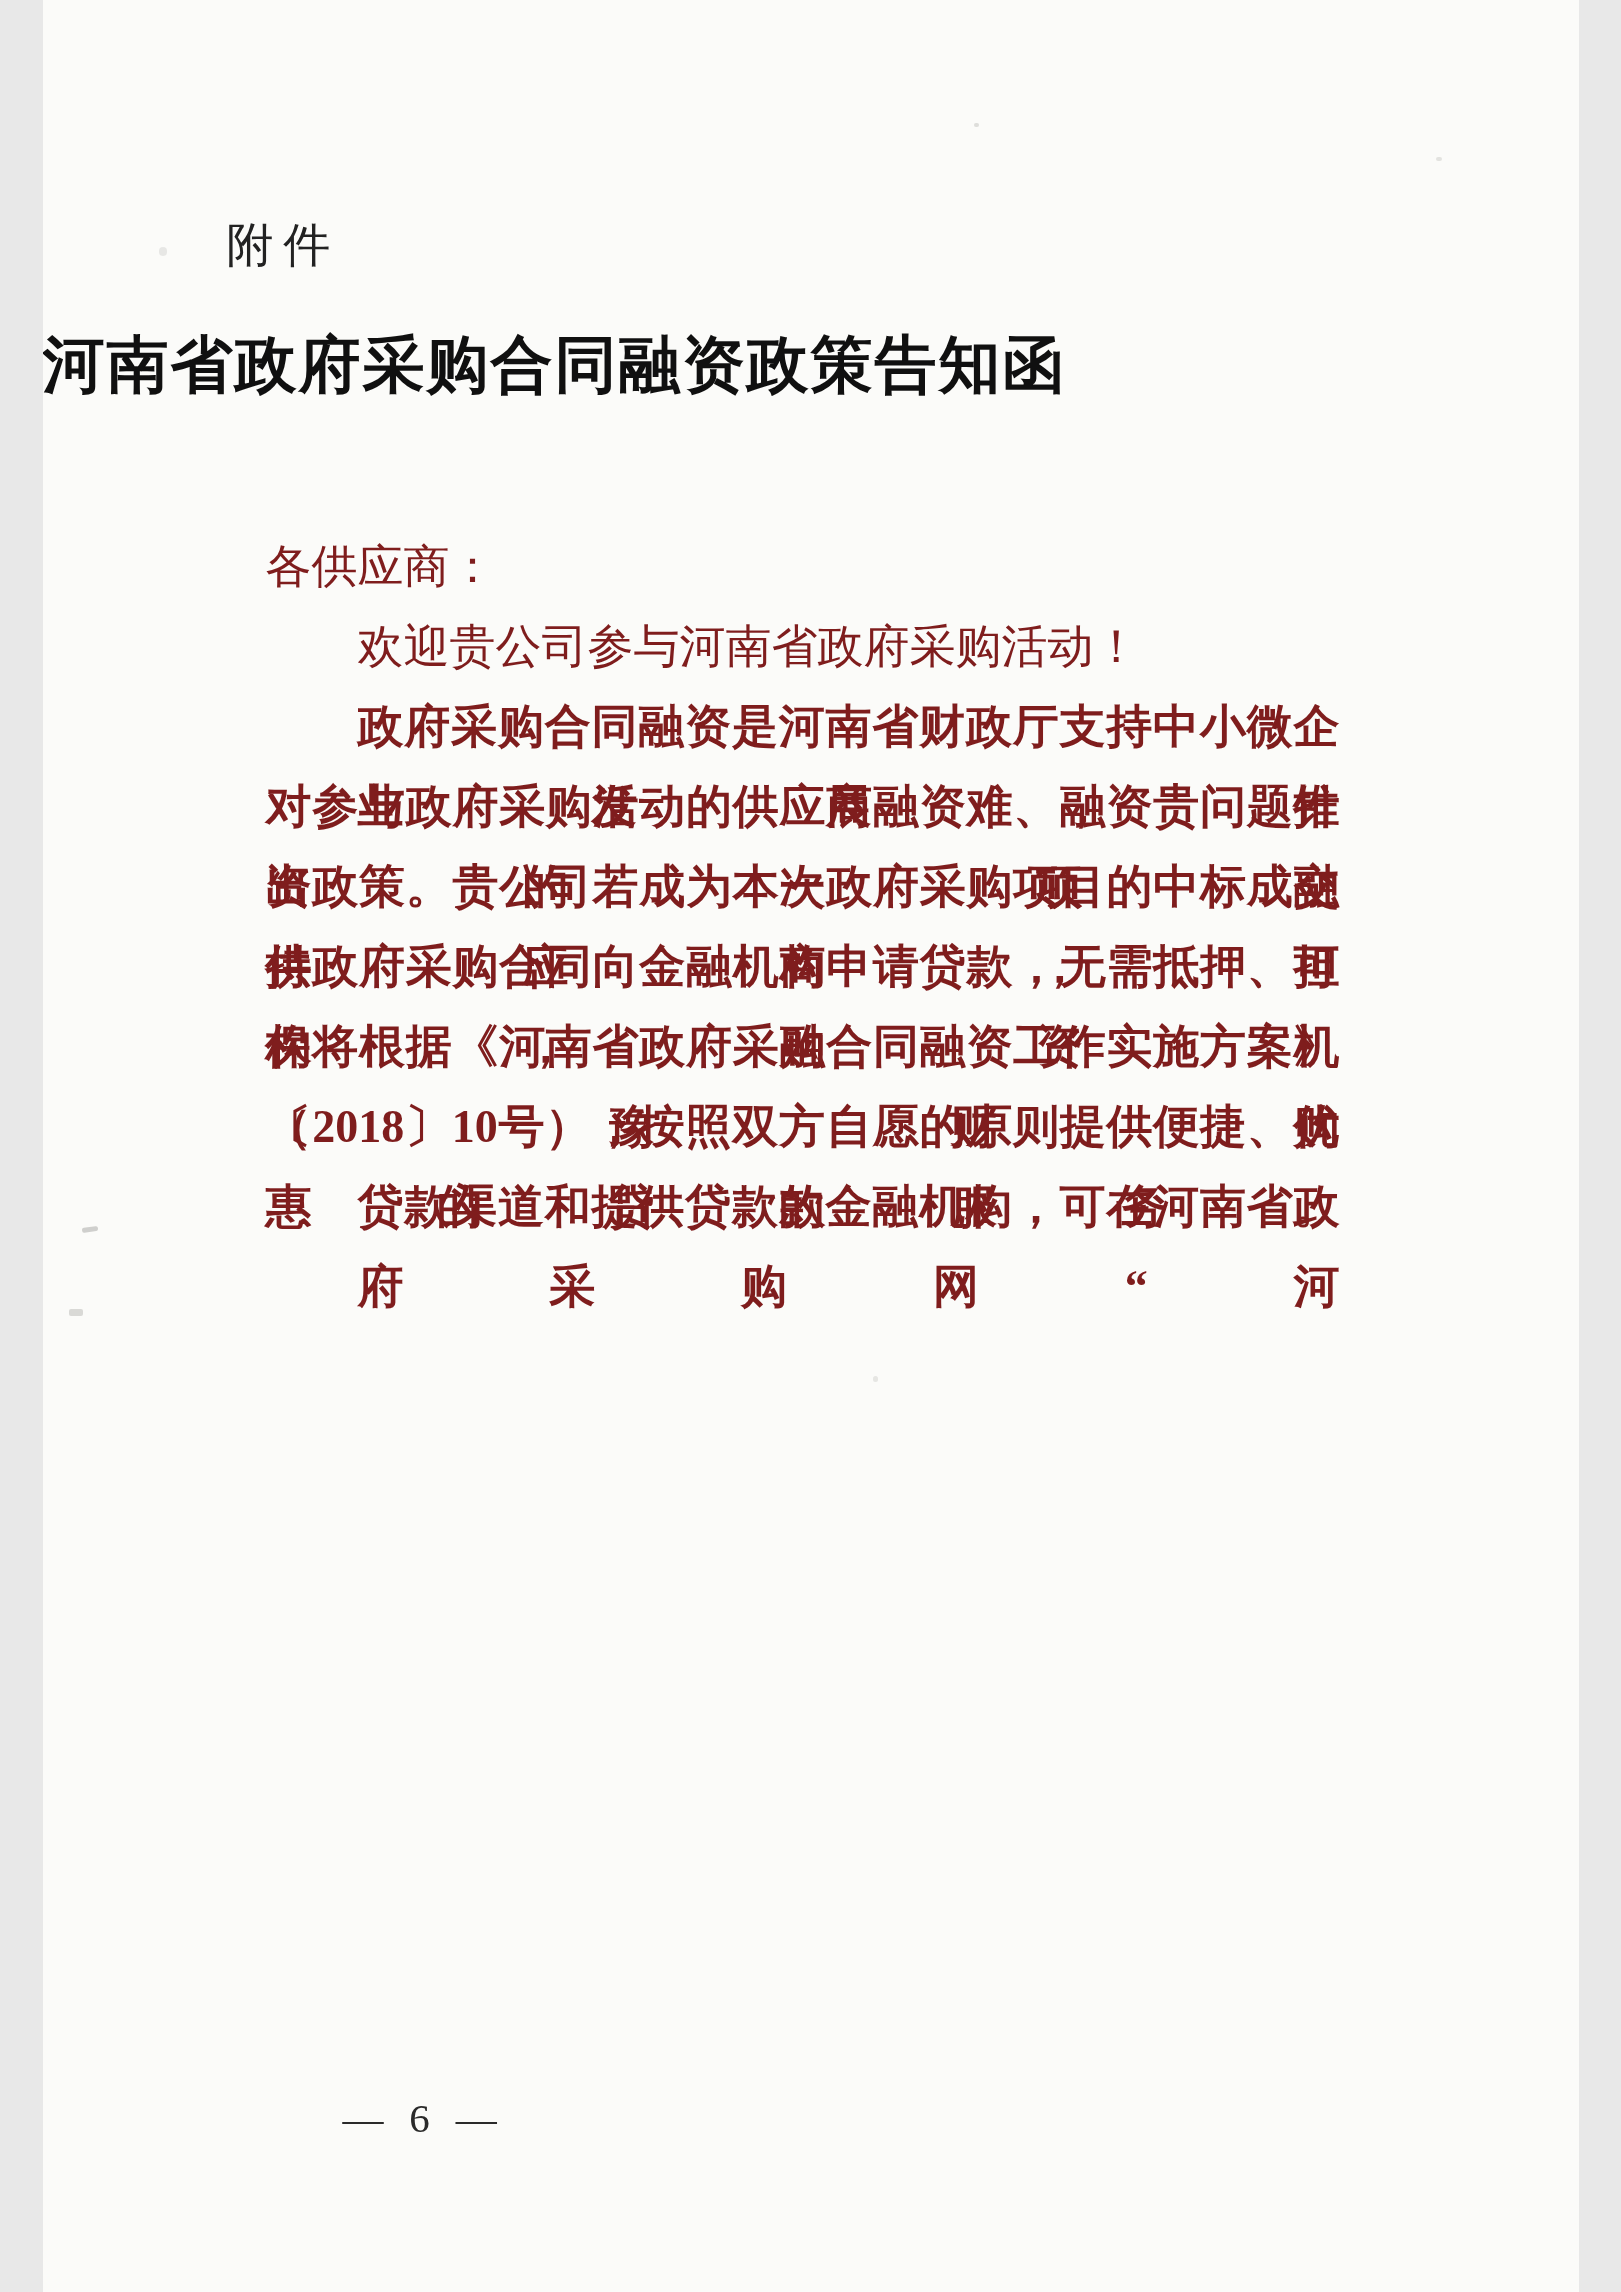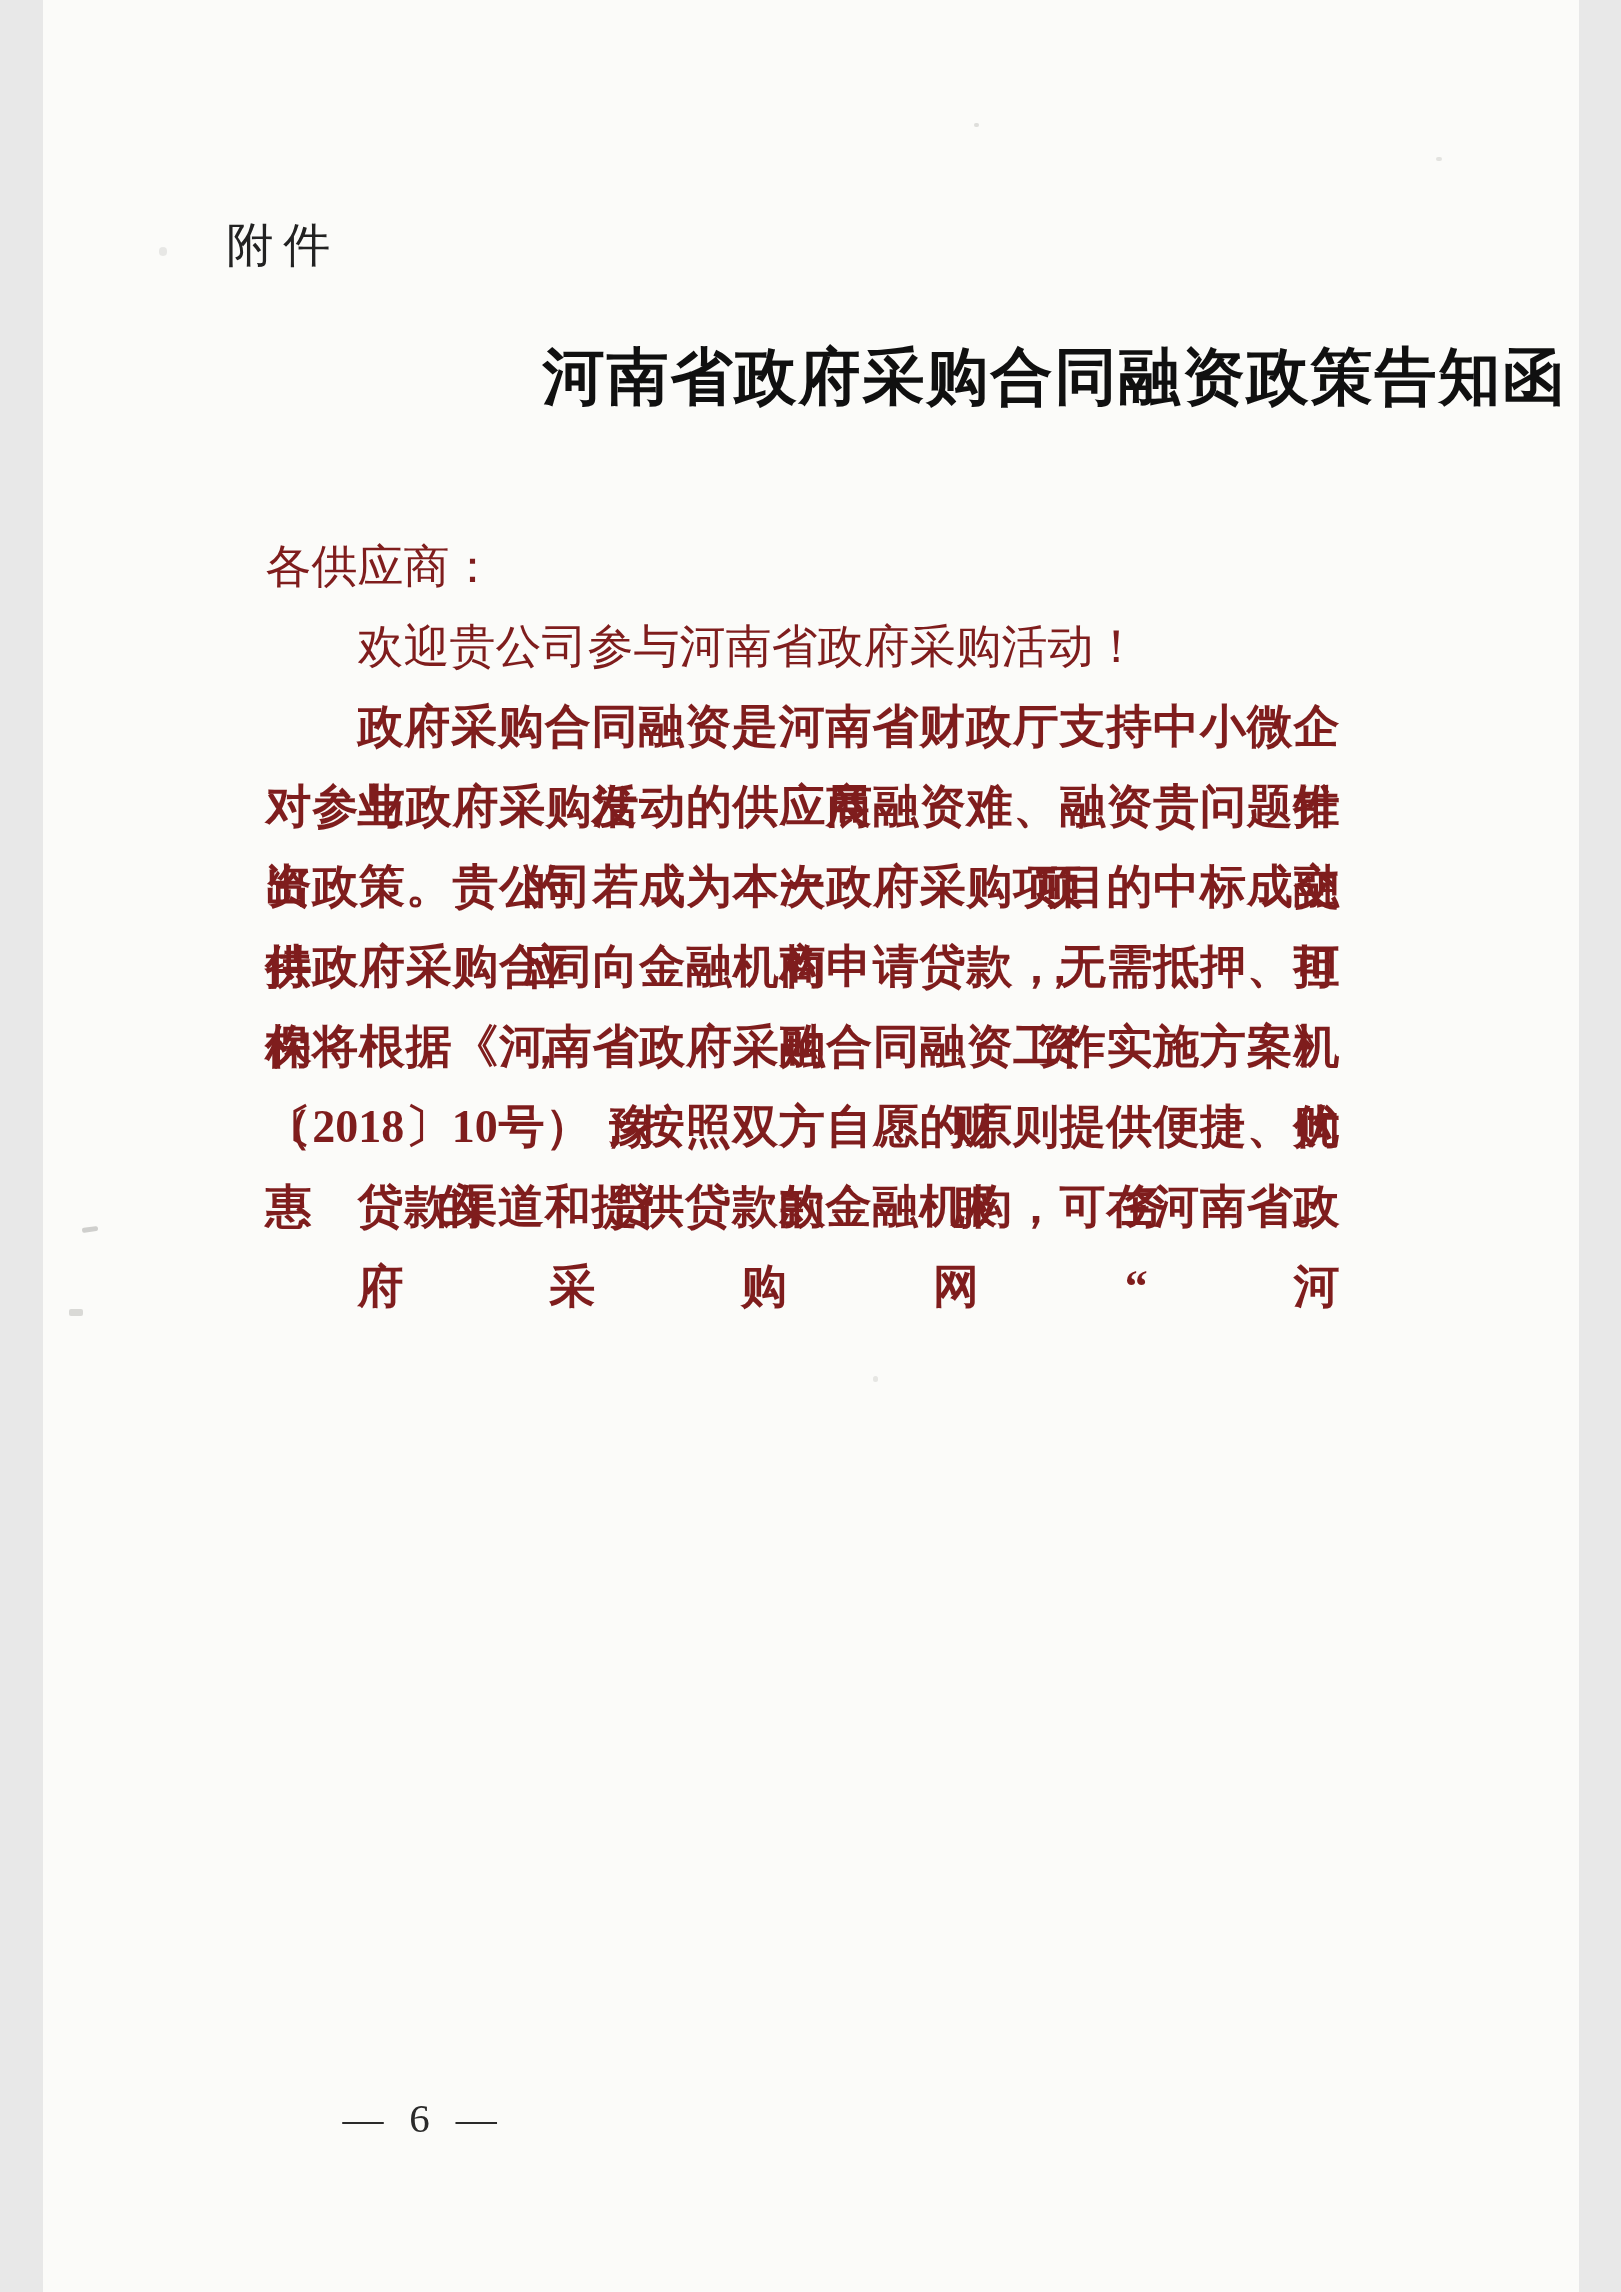--- a/index.html
+++ b/index.html
@@ -23,22 +23,22 @@
     top: 214px;
     font-size: 47px;
     letter-spacing: 9.8px;
     color: #222;
   }
   .doc-title {
     position: absolute;
     left: 0;
     right: 0;
     top: 323px;
-    margin: 12px;
-    text-align: right;
+    margin: 0;
+    text-align: left;
     font-size: 62px;
     font-weight: 900;
     letter-spacing: 2px;
     color: #101010;
   }
   .doc-body {
     position: absolute;
     left: 223px;
     right: 239px;
     top: 527px;

